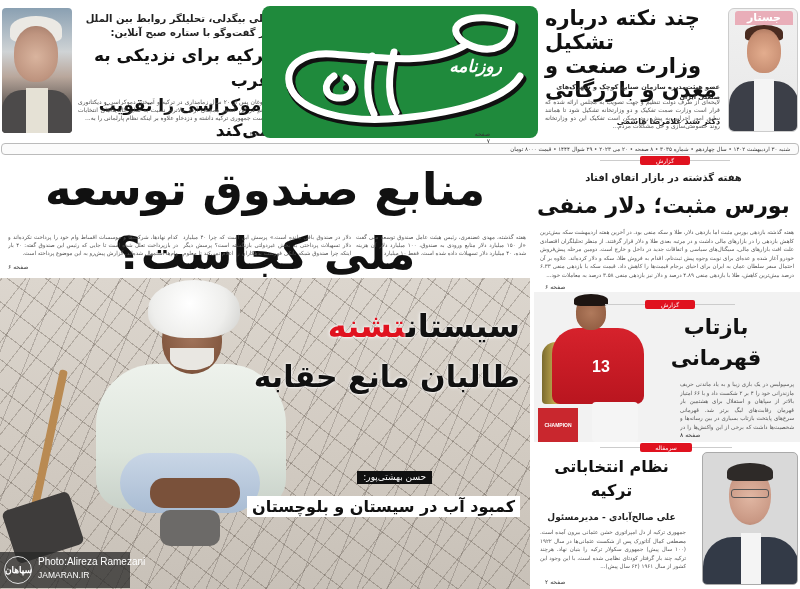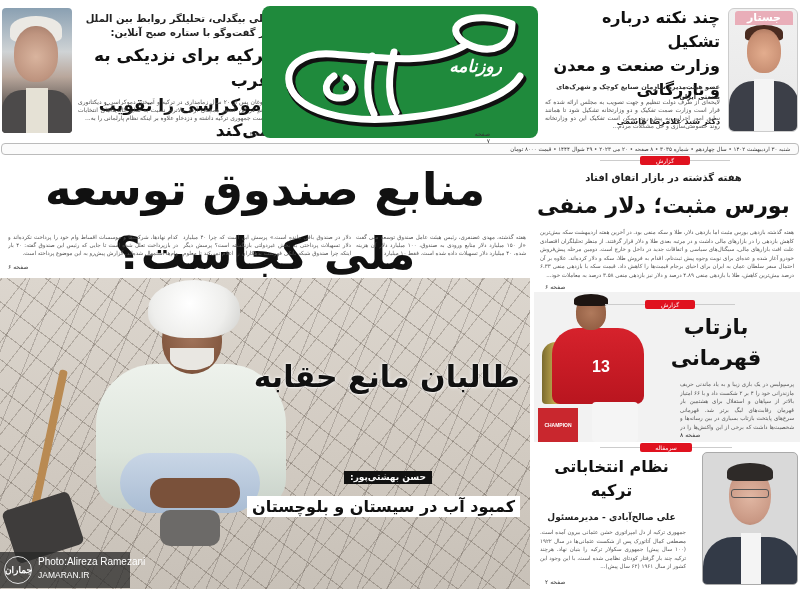--- a/index.html
+++ b/index.html
@@ -29,21 +29,21 @@
 
   
   #tr-photo { right: 2px; top: 8px; width: 70px; height: 124px; border-radius: 6px; overflow: hidden; border: 1px solid #ccc;
     background: linear-gradient(180deg, #f0f0f0 0%, #e8e8e8 100%); }
   #tr-photo .tag { position: absolute; left: 6px; top: 2px; width: 58px; height: 14px; background: #e9aeb9; border-radius: 3px 3px 0 0; color: #fff; font-size: 11px; font-weight: bold; text-align: center; line-height: 14px; }
   #tr-photo .face { position: absolute; left: 18px; top: 20px; width: 34px; height: 44px; border-radius: 48% 48% 45% 45%; background: radial-gradient(circle at 50% 55%, #e3ad8e 0%, #c88f73 65%, #9c6a54 100%); }
   #tr-photo .hair { position: absolute; left: 16px; top: 16px; width: 38px; height: 16px; border-radius: 50% 50% 20% 20%; background: #4a2b20; }
   #tr-photo .jacket { position: absolute; left: 0; top: 72px; width: 70px; height: 55px; background: #3c3f48; border-radius: 24px 24px 0 0; }
   #tr-photo .shirt { position: absolute; left: 25px; top: 70px; width: 20px; height: 55px; background: #f4f4f4; }
 
-  #tr-title { left: 545px; right: 80px; top: 6px; font-size: 16px; line-height: 24px; font-weight: bold; color: #111; text-align: right; }
+  #tr-title { left: 545px; right: 80px; top: 6px; font-size: 21px; line-height: 24px; font-weight: bold; color: #111; text-align: left; }
   #tr-author { left: 545px; right: 80px; top: 68px; font-size: 8px; line-height: 12px; font-weight: bold; color: #222; text-align: right; margin-top: 48px; }
   #tr-author-role { left: 545px; right: 80px; top: 82px; font-size: 6.5px; line-height: 10px; font-weight: bold; color: #333; text-align: right; }
   #tr-body { left: 545px; right: 80px; top: 98px; font-size: 6px; line-height: 8px; color: #555; text-align: justify; }
   #tr-page { left: 545px; right: 80px; top: 130px; font-size: 6px; color: #333; text-align: right; padding-right: 230px; }
 
   
   #datebar { left: 1px; right: 1px; top: 143px; height: 12px; border: 1px solid #bbb; border-radius: 4px; background: #fbfbfb; font-size: 5.5px; line-height: 10px; color: #333; padding-right: 8px; text-align: right; }
 
   
   #main-headline { left: 0; width: 530px; top: 158px; height: 66px; font-size: 45px; line-height: 64px; font-weight: bold; color: #111; text-align: center; letter-spacing: -1px; }
@@ -67,21 +67,21 @@
   #sistan .legs { position: absolute; left: 120px; top: 175px; width: 140px; height: 60px; border-radius: 30px; background: linear-gradient(180deg, #c9d6e6 0%, #a9bcd3 100%); }
   #sistan .hands { position: absolute; left: 150px; top: 200px; width: 90px; height: 30px; border-radius: 14px; background: #7a513a; }
   #sistan .feet { position: absolute; left: 160px; top: 232px; width: 60px; height: 36px; border-radius: 10px; background: #6c6a68; }
   #sistan .shovel-handle { position: absolute; left: 60px; top: 92px; width: 8px; height: 190px; background: #b98a52; transform: rotate(12deg); transform-origin: top; border-radius: 3px; }
   #sistan .shovel-blade { position: absolute; left: 8px; top: 222px; width: 70px; height: 55px; background: #3e3c3b; transform: rotate(-18deg); border-radius: 6px; }
 
   #sistan-h1 { position: absolute; right: 10px; top: 26px; font-size: 32px; line-height: 44px; font-weight: bold; color: #111; white-space: nowrap; text-shadow: 0 0 4px #fff, 0 0 2px #fff; }
   #sistan-h1 .red { color: #e0121f; }
   #sistan-h2 { position: absolute; right: 10px; top: 78px; font-size: 30px; line-height: 42px; font-weight: bold; color: #111; white-space: nowrap; text-shadow: 0 0 4px #fff, 0 0 2px #fff; }
 
-  #quote-kicker { position: absolute; right: 98px; top: 193px; background: #111; color: #fff; font-size: 9px; line-height: 13px; padding: 0 6px; font-weight: bold; }
+  #quote-kicker { position: absolute; right: 98px; top: 193px; background: #111; color: #fff; font-size: 9px; line-height: 13px; padding: 0 6px; font-weight: normal; }
   .quote-line { position: absolute; right: 10px; background: #fff; color: #111; font-size: 16px; line-height: 21px; font-weight: bold; padding: 0 5px; white-space: nowrap; }
   #quote-l1 { top: 210px; margin-top: 8px; }
   #quote-l2 { top: 233px; }
 
   #credit { position: absolute; left: 0; top: 274px; width: 130px; height: 36px; background: rgba(40,40,40,0.75); color: #fff; font-family: "Liberation Sans", sans-serif; direction: ltr; }
   #credit .badge { position: absolute; left: 4px; top: 4px; width: 28px; height: 28px; border-radius: 50%; border: 1px solid #ddd; font-size: 9px; line-height: 26px; text-align: center; font-weight: bold; }
   #credit .l1 { position: absolute; left: 38px; top: 4px; font-size: 10px; white-space: nowrap; }
   #credit .l2 { position: absolute; left: 38px; top: 18px; font-size: 8.5px; white-space: nowrap; }
 
   
@@ -195,27 +195,30 @@
   <div class="shovel-handle"></div>
   <div class="shovel-blade"></div>
   <div class="body"></div>
   <div class="legs"></div>
   <div class="hands"></div>
   <div class="feet"></div>
   <div class="face"></div>
   <div class="beard"></div>
   <div class="turban"></div>
 
+  <div id="sistan-h1">
+    <span>سیستان</span><span class="red">تشنه</span>
+  </div>
   <div id="sistan-h2">طالبان مانع حقابه</div>
 
   <div id="quote-kicker">حسن بهشتی‌پور:</div>
   <div id="quote-l1" class="quote-line">کمبود آب در سیستان و بلوچستان</div>
 
   <div id="credit">
-    <div class="badge">جماران</div>
+    <div class="badge">سپاهان</div>
     <div class="l1">Photo:Alireza Ramezani</div>
     <div class="l2">JAMARAN.IR</div>
   </div>
 </div>
 
 <div id="tag-report1" class="red-tag">گزارش</div>
 <div id="bourse-kicker" class="abs">هفته گذشته در بازار اتفاق افتاد</div>
 <div id="bourse-title" class="abs">بورس مثبت؛ دلار منفی</div>
 <div id="bourse-body" class="abs">هفته گذشته بازدهی بورس مثبت اما بازدهی دلار، طلا و سکه منفی بود. در آخرین هفته اردیبهشت سکه بیش‌ترین کاهش بازدهی را در بازارهای مالی داشت و در مرتبه بعدی طلا و دلار قرار گرفتند. از منظر تحلیلگران اقتصادی علت افت بازارهای مالی، سیگنال‌های سیاسی و اتفاقات جدید در داخل و خارج است. دومین مرحله پیش‌فروش خودرو آغاز شده و عده‌ای برای نوبت وجوه پیش ثبت‌نام، اقدام به فروش طلا، سکه و دلار کرده‌اند. علاوه بر آن احتمال سفر سلطان عمان به ایران برای احیای برجام قیمت‌ها را کاهش داد. قیمت سکه با بازدهی منفی ۶.۳۳ درصد بیش‌ترین کاهش، طلا با بازدهی منفی ۴.۸۹ درصد و دلار نیز بازدهی منفی ۳.۵۸ درصد به معاملات خود...</div>
 <div id="bourse-page" class="abs">صفحه ۶</div>

